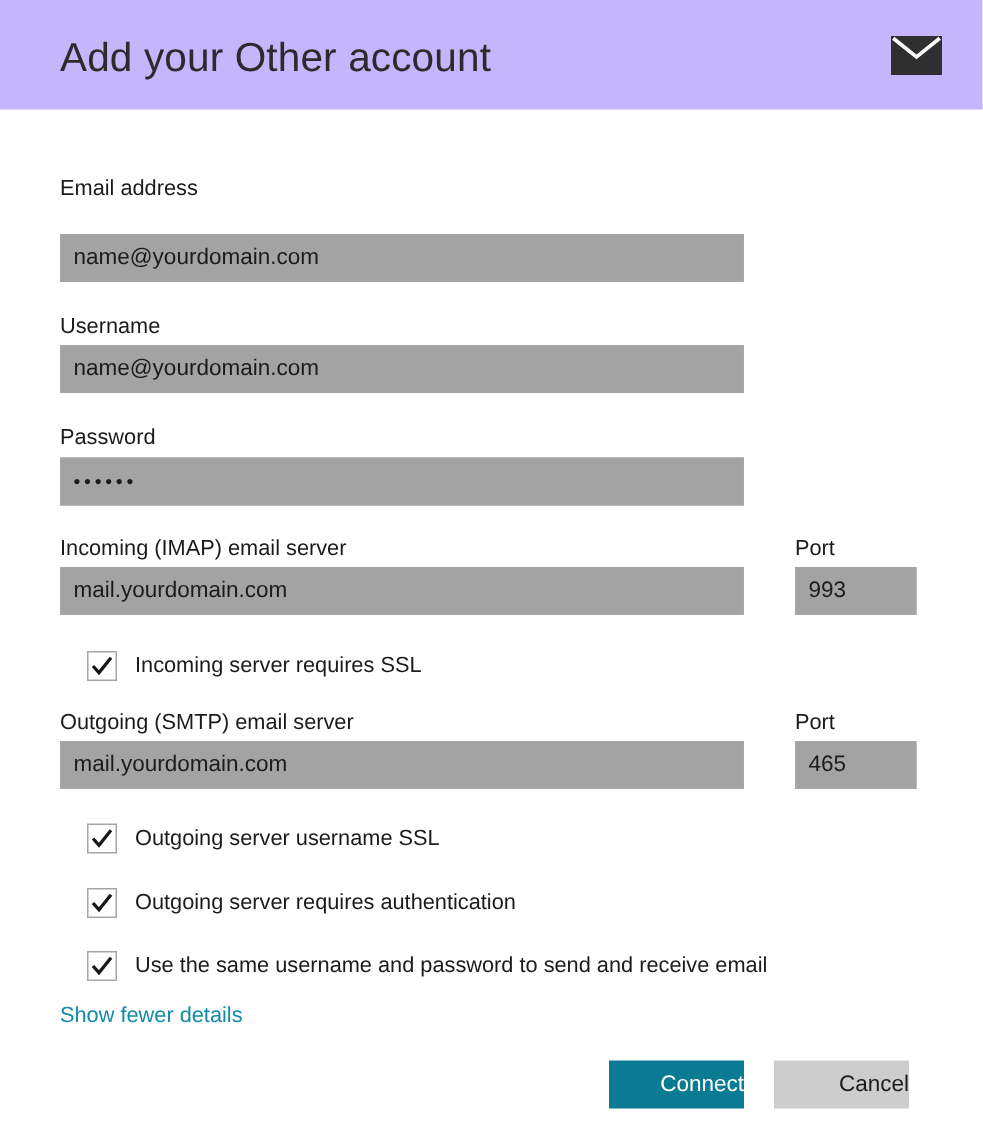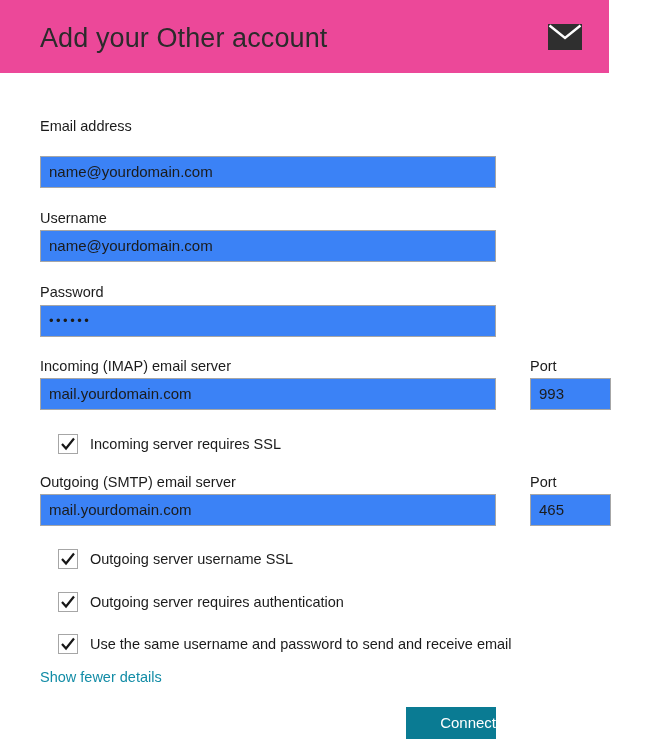--- a/index.html
+++ b/index.html
@@ -15,23 +15,23 @@
     color: #1b1b1b;
     overflow: hidden;
     position: relative;
   }
 
   
   .titlebar {
     position: absolute;
     left: 0;
     top: 0;
-    width: 609px;
+    width: 655px;
     height: 73px;
-    background: #ec4899;
+    background: #c4b5fd;
     box-sizing: border-box;
   }
   .title-text {
     position: absolute;
     left: 40px;
     top: 21px;
     font-size: 27px;
     font-weight: 300;
     letter-spacing: 0.1px;
     color: #2b2b2b;
@@ -67,21 +67,21 @@
   .field-label {
     position: absolute;
     font-size: 14.5px;
     color: #1b1b1b;
     white-space: nowrap;
   }
   .text-input {
     position: absolute;
     box-sizing: border-box;
     border: 1px solid #a6a6a6;
-    background: #3b82f6;
+    background: #a3a3a3;
     font-family: "Liberation Sans", sans-serif;
     font-size: 15px;
     color: #1b1b1b;
     padding: 0 8px;
     height: 32px;
     line-height: 30px;
     outline: none;
     white-space: nowrap;
     overflow: hidden;
   }
@@ -231,14 +231,15 @@
       <svg width="16" height="16" viewBox="0 0 16 16" xmlns="http://www.w3.org/2000/svg">
         <polyline points="2,8 6,12.5 14,2.5" fill="none" stroke="#171717" stroke-width="2.2"></polyline>
       </svg>
     </span>
     <span class="check-label">Use the same username and password to send and receive email</span>
   </div>
 
   <a class="details-link">Show fewer details</a>
 
   <button class="btn btn-primary">Connect</button>
+  <button class="btn btn-secondary">Cancel</button>
 
 </div>
 
 </body></html>

